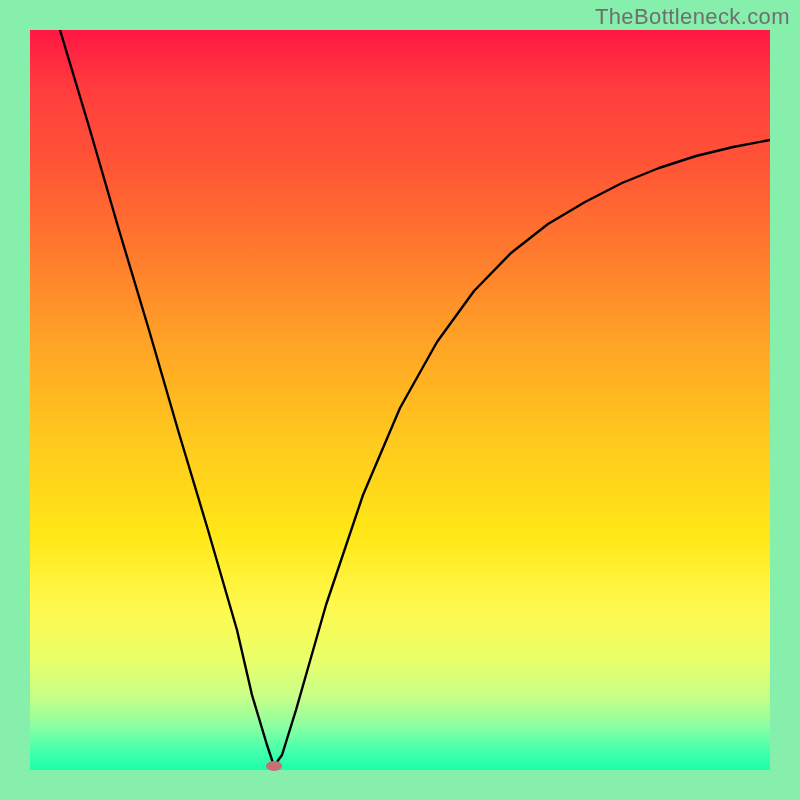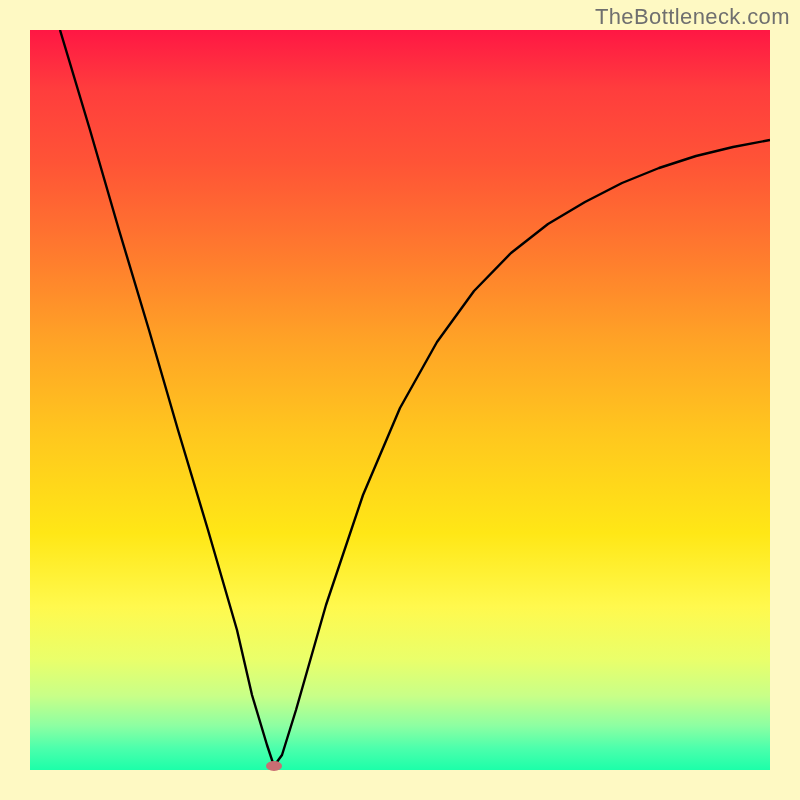--- a/index.html
+++ b/index.html
@@ -8,21 +8,21 @@
     width: 800px;
     height: 800px;
     overflow: hidden;
     font-family: Arial, Helvetica, sans-serif;
     background: #000;
   }
   .frame {
     position: relative;
     width: 800px;
     height: 800px;
-    background: #fef9c3;
+    background: #86efac;
   }
   .plot-area {
     position: absolute;
     left: 30px;
     top: 30px;
     width: 740px;
     height: 740px;
     background: linear-gradient(to bottom,
       #ff1744 0%,
       #ff3d3d 8%,

